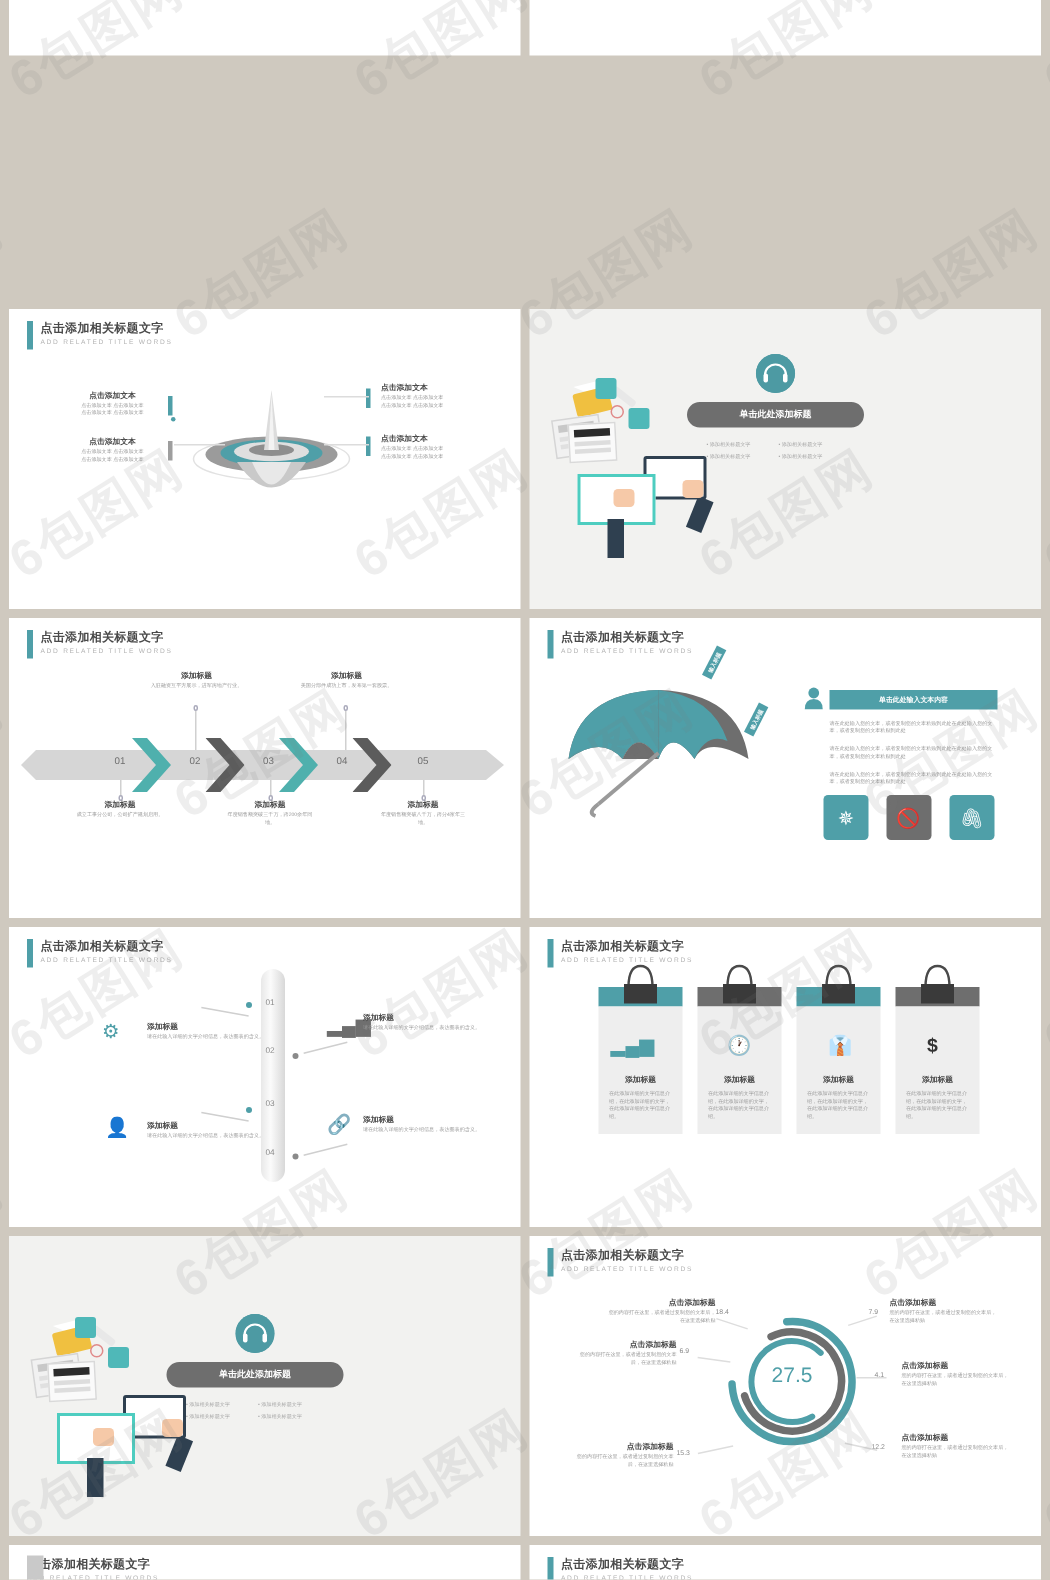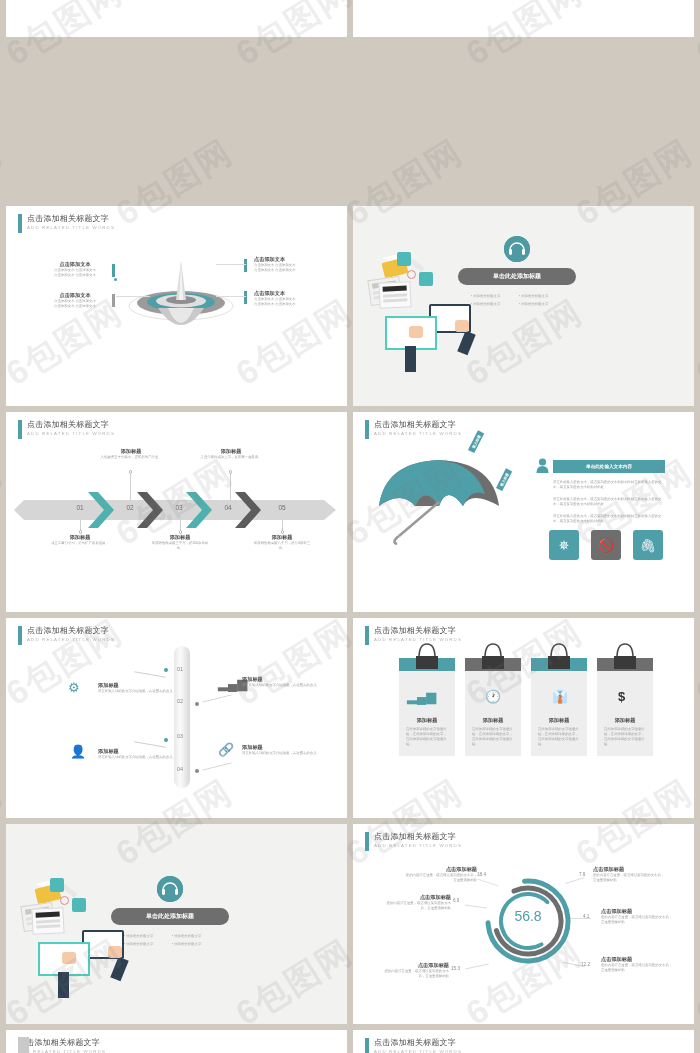--- a/index.html
+++ b/index.html
@@ -29,21 +29,21 @@
   }
   .slide.gray{ background:#f2f2f0; }
 
   
   .ttl{
     position:absolute; left:12px; top:8px;
     display:flex; align-items:flex-start; gap:5px;
   }
   .ttl .bar{ width:4px; height:19px; background:#4f9fa8; flex:0 0 auto; }
   .ttl .tx .t1{
-    font-size:8px; color:#4a4a4a; font-weight:normal; line-height:10px;
+    font-size:8px; color:#4a4a4a; font-weight:bold; line-height:10px;
     letter-spacing:.2px; white-space:nowrap;
   }
   .ttl .tx .t2{
     font-size:4.4px; color:#b3b3b3; letter-spacing:1.15px;
     line-height:8px; white-space:nowrap;
   }
 
   
   .h-ttl{ font-size:5.2px; font-weight:bold; color:#4a4a4a; line-height:7px; white-space:nowrap;}
   .b-txt{ font-size:3.4px; color:#9a9a9a; line-height:5px; }
@@ -561,21 +561,21 @@
       </div>
     </div>
 
     <div class="donut">
       <svg viewBox="0 0 98 98" width="98" height="98">
         <circle cx="49" cy="49" r="40" fill="none" stroke="#4f9fa8" stroke-width="5" stroke-dasharray="190 62" stroke-linecap="round" transform="rotate(-95 49 49)"></circle>
         <circle cx="49" cy="49" r="33" fill="none" stroke="#6e6e6e" stroke-width="5" stroke-dasharray="160 48" stroke-linecap="round" transform="rotate(-115 49 49)"></circle>
         <circle cx="49" cy="49" r="27" fill="none" stroke="#4f9fa8" stroke-width="4" stroke-dasharray="120 50" stroke-linecap="round" transform="rotate(60 49 49)"></circle>
       </svg>
     </div>
-    <div class="val">56.8</div>
+    <div class="val">27.5</div>
 
     <div class="num" style="left:124px;top:48px;">18.4</div>
     <div class="lab" style="left:52px;top:42px;width:72px;text-align:right;">
       <div class="h-ttl" style="text-align:right">点击添加标题</div>
       <div class="b-txt" style="text-align:right">您的内容打在这里，或者通过复制您的文本后，在这里选择粘贴</div>
     </div>
 
     <div class="num" style="left:100px;top:74px;">6.9</div>
     <div class="lab" style="left:28px;top:70px;width:70px;text-align:right;">
       <div class="h-ttl" style="text-align:right">点击添加标题</div>

